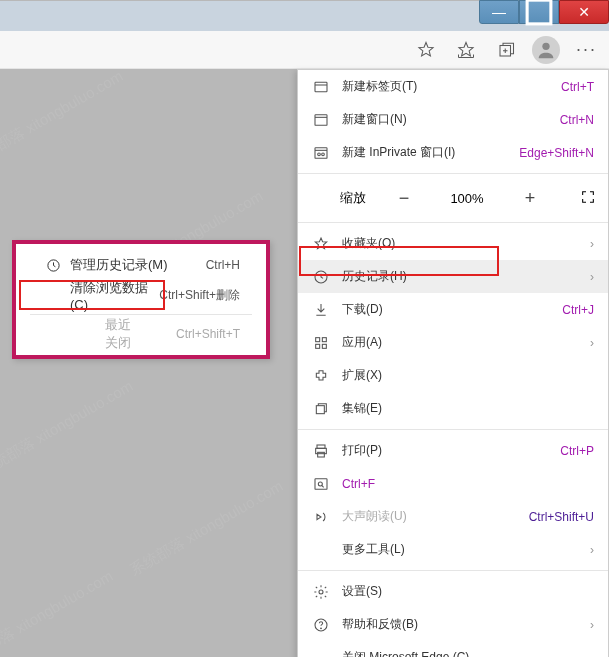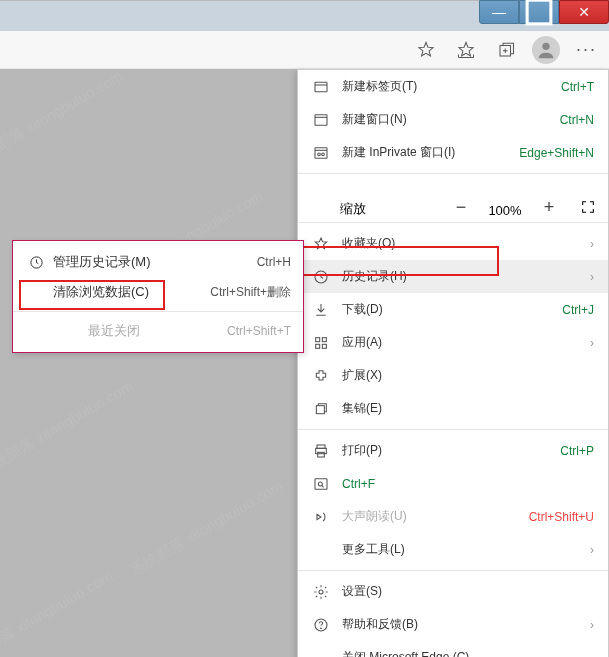--- a/index.html
+++ b/index.html
@@ -22,36 +22,36 @@
   
   .content-area { position: absolute; top: 69px; left: 0; width: 297px; height: 588px; background: #b8b8b8; }
   .watermark { position: absolute; color: rgba(255,255,255,0.08); font-size: 15px; transform: rotate(-30deg); pointer-events: none; white-space: nowrap; }
   
   .main-menu { position: absolute; top: 69px; left: 297px; width: 312px; background: #fff; border: 1px solid #ccc; box-shadow: -2px 2px 6px rgba(0,0,0,0.15); }
   .menu-item { display: flex; align-items: center; height: 33px; padding: 0 14px 0 12px; position: relative; color: #333; }
   .menu-item.highlighted { background: #eeeeee; }
   .menu-icon { width: 22px; display: inline-flex; justify-content: center; margin-right: 10px; color: #555; }
   .menu-icon svg { width: 16px; height: 16px; }
   .menu-label { flex: 1; font-size: 12px; }
-  .menu-shortcut { color: #15803d; font-size: 12px; }
+  .menu-shortcut { color: #a21caf; font-size: 12px; }
   .menu-chevron { color: #999; font-size: 12px; margin-left: 8px; }
   .menu-sep { height: 1px; background: #e5e5e5; margin: 4px 0; }
   .menu-item.disabled { color: #aaa; }
-  .menu-item.disabled .menu-shortcut { color: #ef4444; }
-  
-  .zoom-row { display: flex; align-items: flex-end; height: 40px; padding: 0 0 0 42px; }
+  .menu-item.disabled .menu-shortcut { color: #4c1d95; }
+  
+  .zoom-row { display: flex; align-items: center; height: 40px; padding: 0 0 0 42px; gap: 19px; }
   .zoom-label { flex: 1; font-size: 13px; }
   .zoom-ctrl { width: 38px; text-align: center; font-size: 18px; color: #444; }
   .zoom-val { width: 50px; text-align: center; font-size: 13px; }
   .zoom-full { width: 40px; text-align: center; }
   .zoom-full svg { width: 16px; height: 16px; }
   
   .redbox1 { position: absolute; border: 2px solid #e02020; pointer-events: none; }
   
-  .sub-menu { position: absolute; top: 240px; left: 12px; width: 292px; background: #fff; border: 1px solid #be185d; box-shadow: 2px 2px 6px rgba(0,0,0,0.15); padding: 6px 0; }
+  .sub-menu { position: absolute; top: 240px; left: 12px; width: 258px; background: #fff; border: 4px solid #be185d; box-shadow: 2px 2px 6px rgba(0,0,0,0.15); padding: 6px 14px; }
   .sub-item { display: flex; align-items: center; height: 30px; padding: 0 12px 0 12px; color: #333; font-size: 13px; }
   .sub-item .sub-icon { width: 22px; margin-right: 6px; display: inline-flex; justify-content: center; }
   .sub-item .sub-icon svg { width: 15px; height: 15px; }
   .sub-item .sub-label { flex: 1; }
   .sub-item .sub-shortcut { font-size: 12px; color: #555; }
   .sub-item.disabled { color: #aaa; gap: 35px; }
   .sub-item.disabled .sub-shortcut { color: #aaa; }
 </style>
 </head>
 <body>

